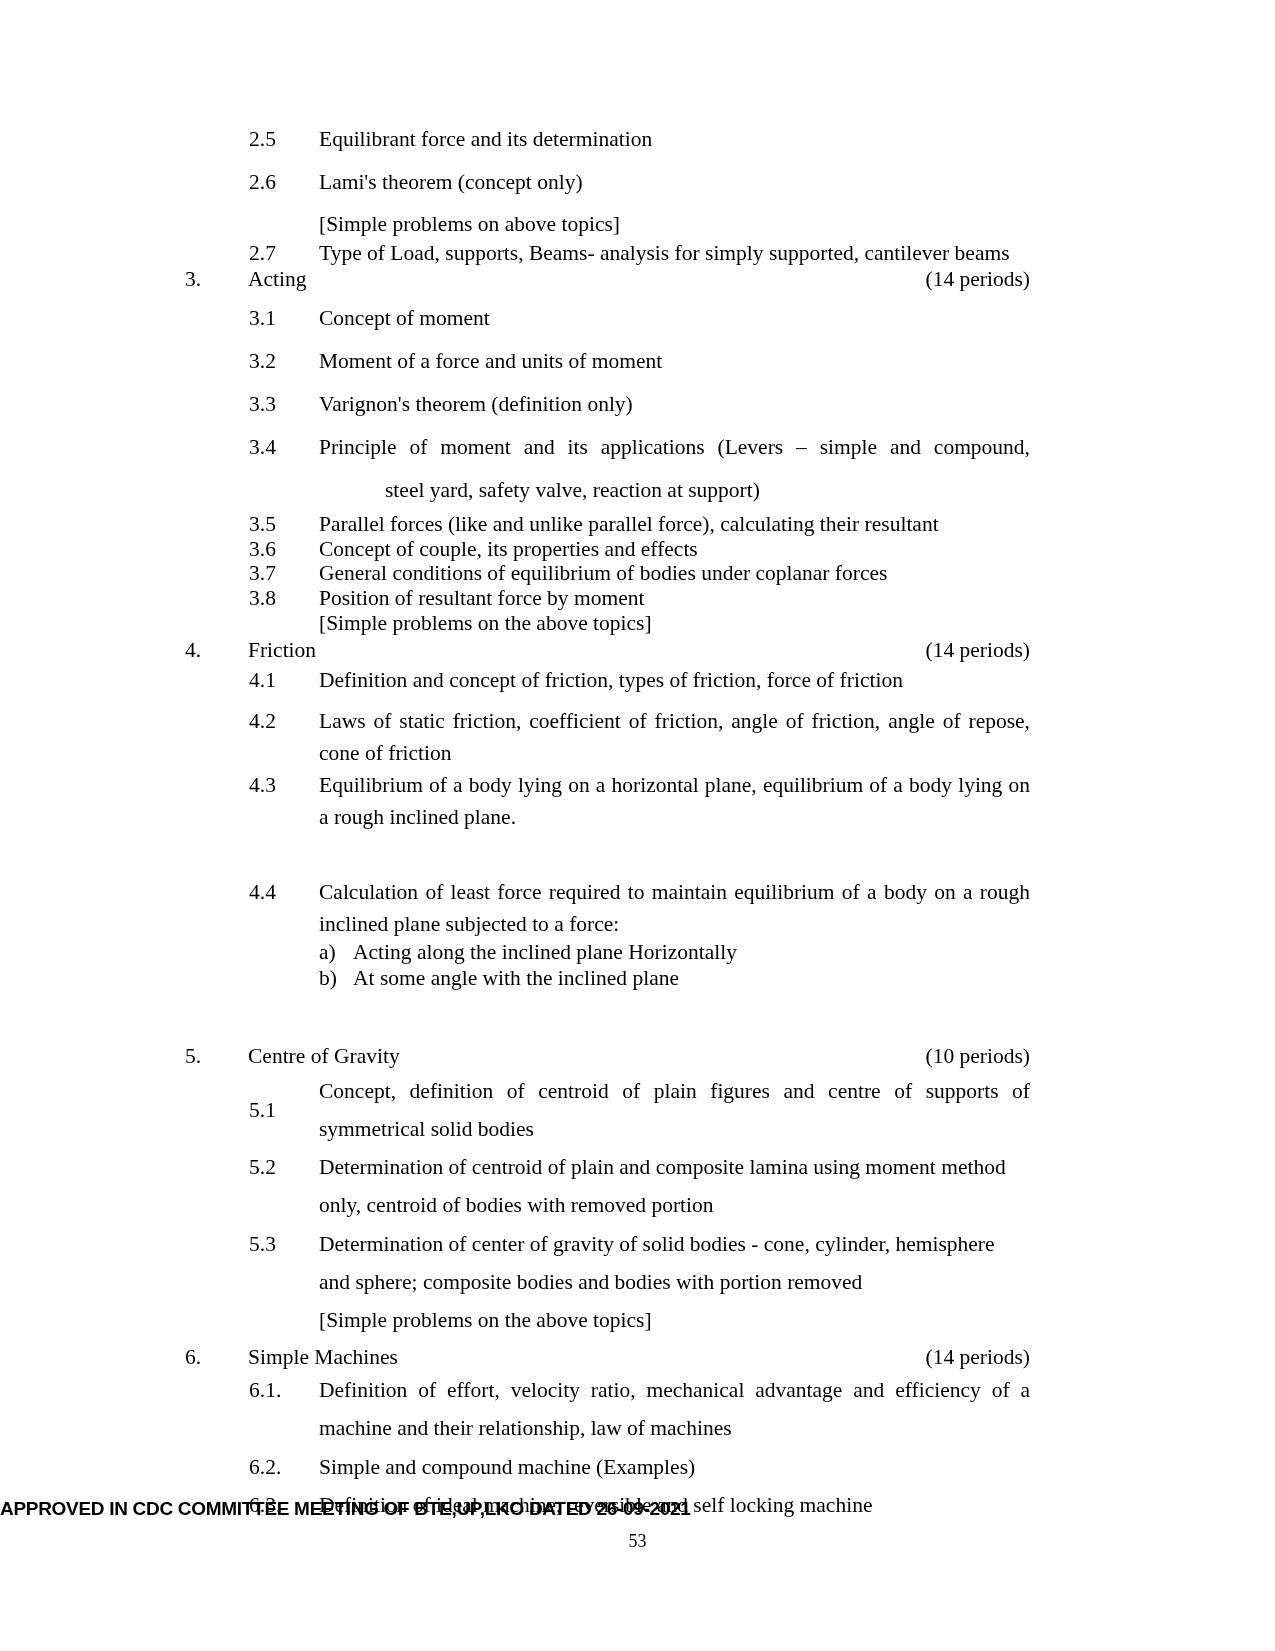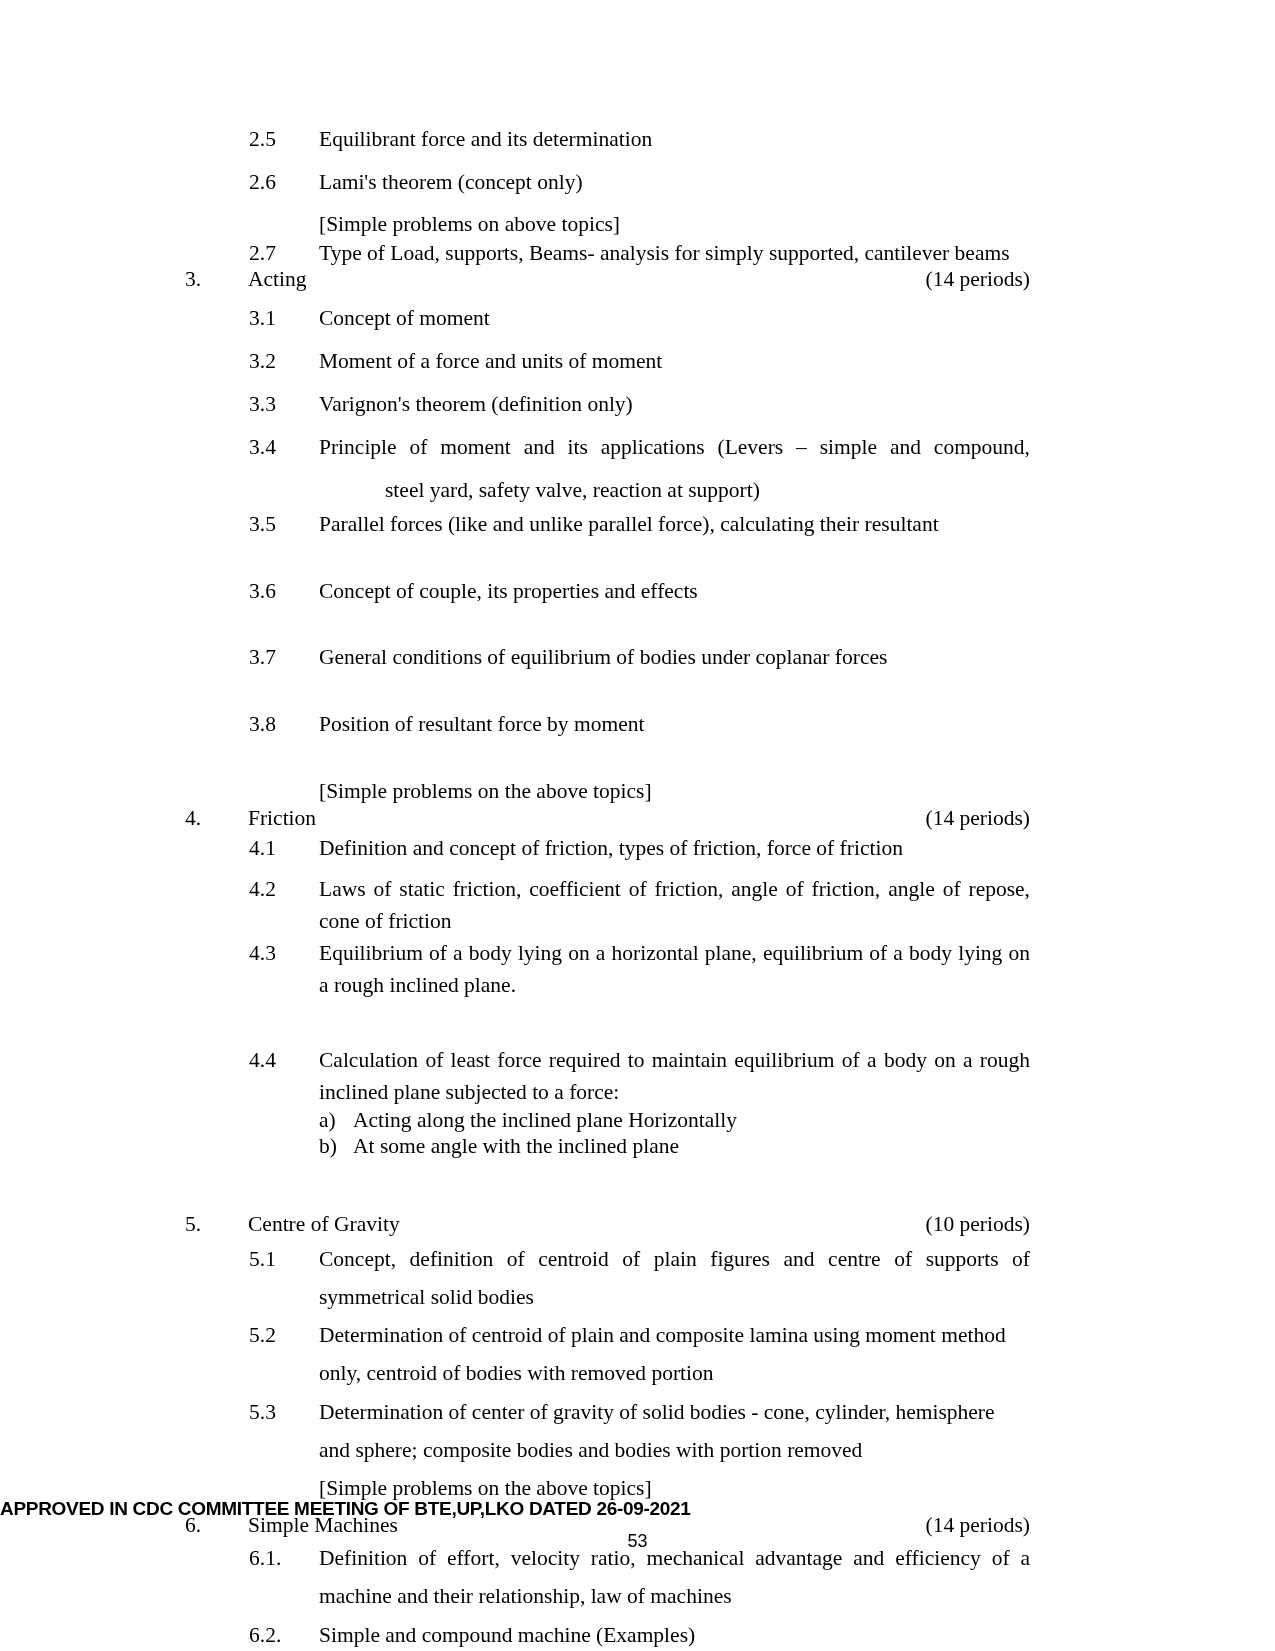--- a/index.html
+++ b/index.html
@@ -57,21 +57,21 @@
     flex: 0 0 70px;
     padding-left: 64px;
     box-sizing: content-box;
   }
   .sub .sub-txt {
     flex: 1 1 auto;
   }
 
   .lh-loose   { line-height: 2.0; }
   .lh-normal  { line-height: 1.5; }
-  .lh-tight   { line-height: 1.14; margin-top: 42px; }
+  .lh-tight   { line-height: 1.14; }
 
   .justify { text-align: justify; text-align-last: left; }
 
   
   .plain {
     font-size: 21.5px;
     margin-left: 134px;
   }
 
   .indent-more {
@@ -101,21 +101,21 @@
     font-size: 19px;
     font-weight: bold;
     letter-spacing: -0.3px;
   }
   .page-number {
     position: absolute;
     left: 0;
     top: 1531px;
     width: 1275px;
     text-align: center;
-    font-family: Liberation Sans, sans-serif;
+    font-family: Liberation Serif, serif;
     font-size: 18px;
   }
 </style>
 </head>
 <body>
 
 <div class="page">
   <div class="content">
 
     <div class="sub lh-loose" style="margin-top:0;">
@@ -220,21 +220,21 @@
     </div>
 
     <div class="gap-xl"></div>
 
     <div class="section">
       <span class="sec-num">5.</span>
       <span class="sec-title">Centre of Gravity</span>
       <span class="sec-periods">(10 periods)</span>
     </div>
 
-    <div class="sub" style="line-height:1.78;margin-top:2px;">
+    <div class="sub" style="line-height:1.78;margin-top:2px;align-items:center;">
       <span class="sub-num">5.1</span>
       <span class="sub-txt justify">Concept, definition of centroid of plain figures and centre of supports of symmetrical solid bodies</span>
     </div>
 
     <div class="sub" style="line-height:1.78;">
       <span class="sub-num">5.2</span>
       <span class="sub-txt">Determination of centroid of plain and composite lamina using moment method only, centroid of bodies with removed portion</span>
     </div>
 
     <div class="sub" style="line-height:1.78;">

